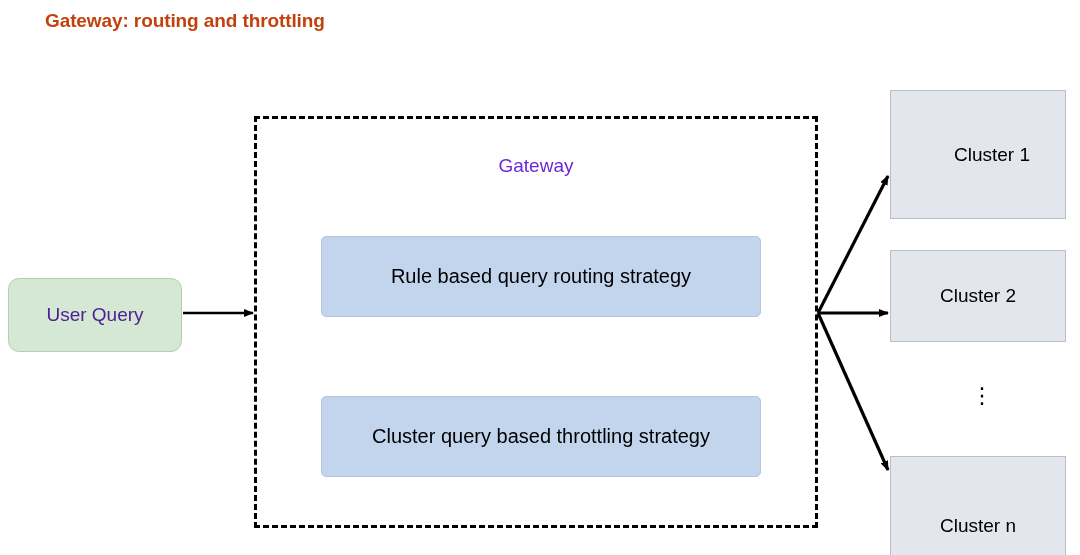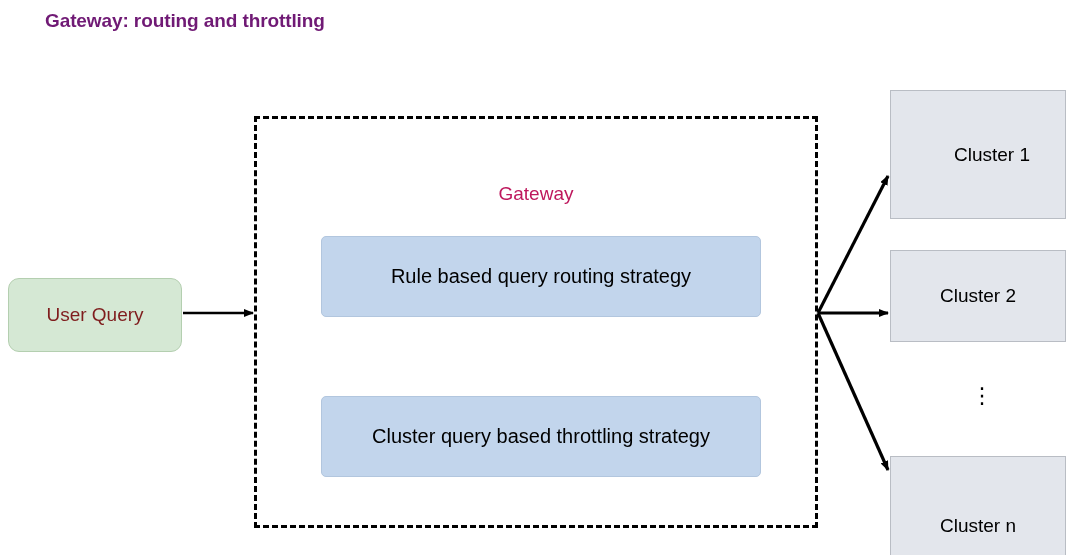--- a/index.html
+++ b/index.html
@@ -20,21 +20,21 @@
     left: 0; top: 0;
     width: 1080px;
     height: 555px;
   }
   .title {
     position: absolute;
     left: 45px;
     top: 10px;
     font-size: 19px;
     font-weight: bold;
-    color: #701a75;
+    color: #c2410c;
     letter-spacing: -0.1px;
     white-space: nowrap;
   }
   
   .gateway-box {
     position: absolute;
     left: 254px;
     top: 116px;
     width: 564px;
     height: 412px;
@@ -42,39 +42,38 @@
     box-sizing: border-box;
     background: transparent;
   }
   .gateway-label {
     position: absolute;
     left: 254px;
     top: 155px;
     width: 564px;
     text-align: center;
     font-size: 19px;
-    color: #be185d;
-    margin-top: 28px;
+    color: #6d28d9;
   }
   
   .user-query {
     position: absolute;
     left: 8px;
     top: 278px;
     width: 174px;
     height: 74px;
     background: #d5e8d4;
     border: 1px solid #b4cfb0;
     border-radius: 11px;
     box-sizing: border-box;
     display: flex;
     align-items: center;
     justify-content: center;
     font-size: 19px;
-    color: #7f1d1d;
+    color: #4c1d95;
   }
   
   .strategy {
     position: absolute;
     left: 321px;
     width: 440px;
     background: #c2d5ec;
     border: 1px solid #b2c6de;
     border-radius: 5px;
     box-sizing: border-box;

